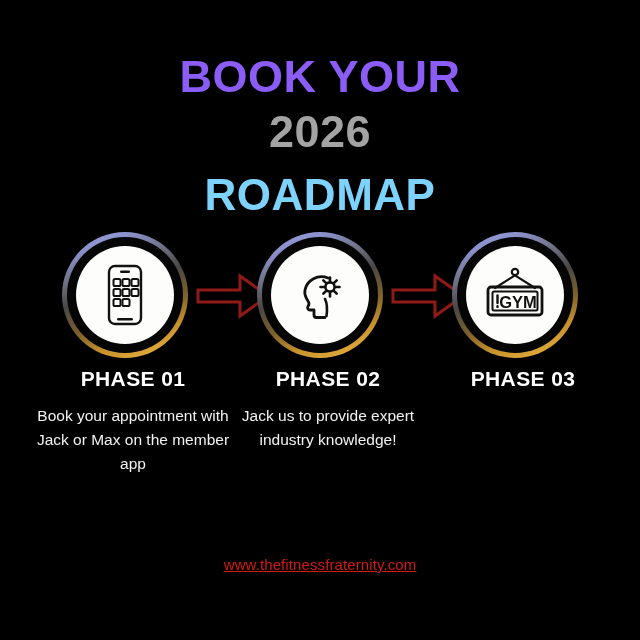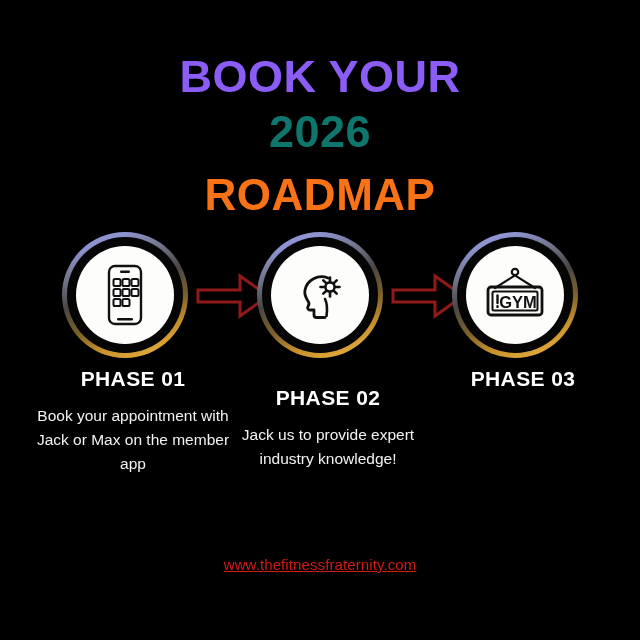--- a/index.html
+++ b/index.html
@@ -42,30 +42,30 @@
     line-height: 54px;
     color: #8b5cf6;
   }
 
   .heading-line2 {
     display: block;
     font-size: 45px;
     font-weight: 700;
     letter-spacing: 0.5px;
     line-height: 56px;
-    color: #0f766e;
+    color: #a3a3a3;
   }
 
   .heading-line3 {
     display: block;
     font-size: 44px;
     font-weight: 700;
     letter-spacing: 0.5px;
     line-height: 58px;
-    color: #f97316;
+    color: #7dd3fc;
     margin-top: 6px;
   }
 
   
   .roadmap {
     position: absolute;
     top: 232px;
     left: 0;
     width: 640px;
     height: 128px;
@@ -136,21 +136,21 @@
     height: 150px;
   }
 
   .phase {
     position: absolute;
     top: 0;
     width: 196px;
     text-align: center;
   }
   .phase-1 { left: 27px; }
-  .phase-2 { left: 222px; margin-top: 19px; }
+  .phase-2 { left: 222px; }
   .phase-3 { left: 417px; }
 
   .phase-title {
     font-size: 21px;
     font-weight: 700;
     letter-spacing: 0.4px;
     color: #ffffff;
     line-height: 26px;
     display: block;
   }

